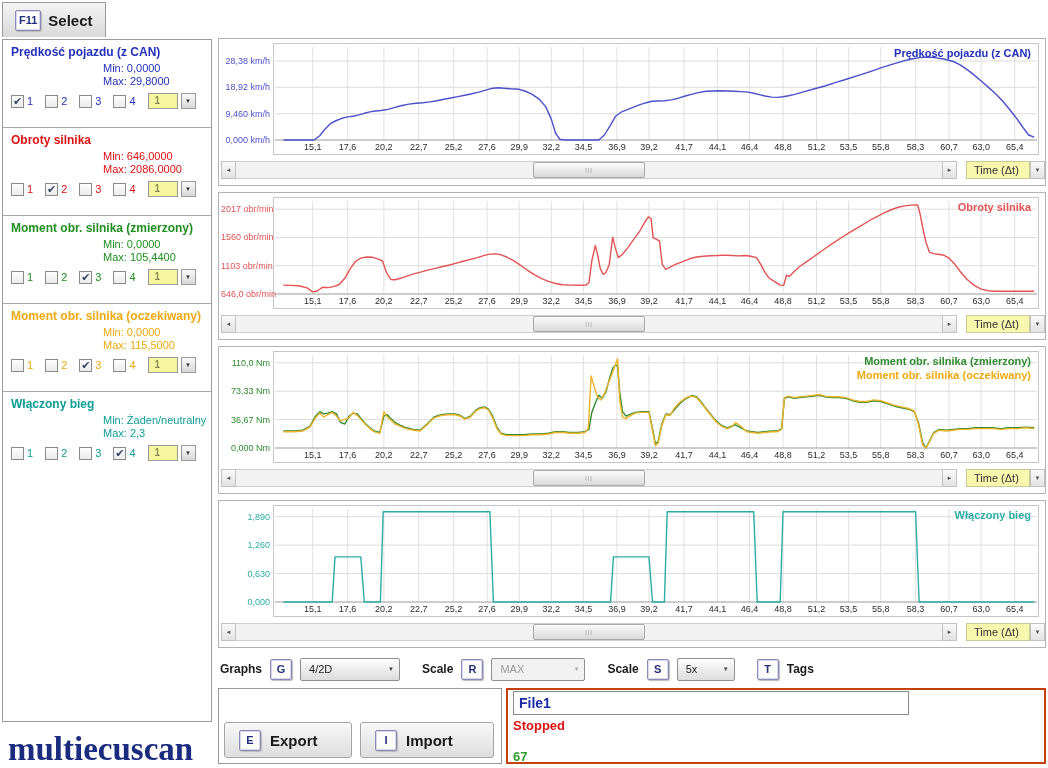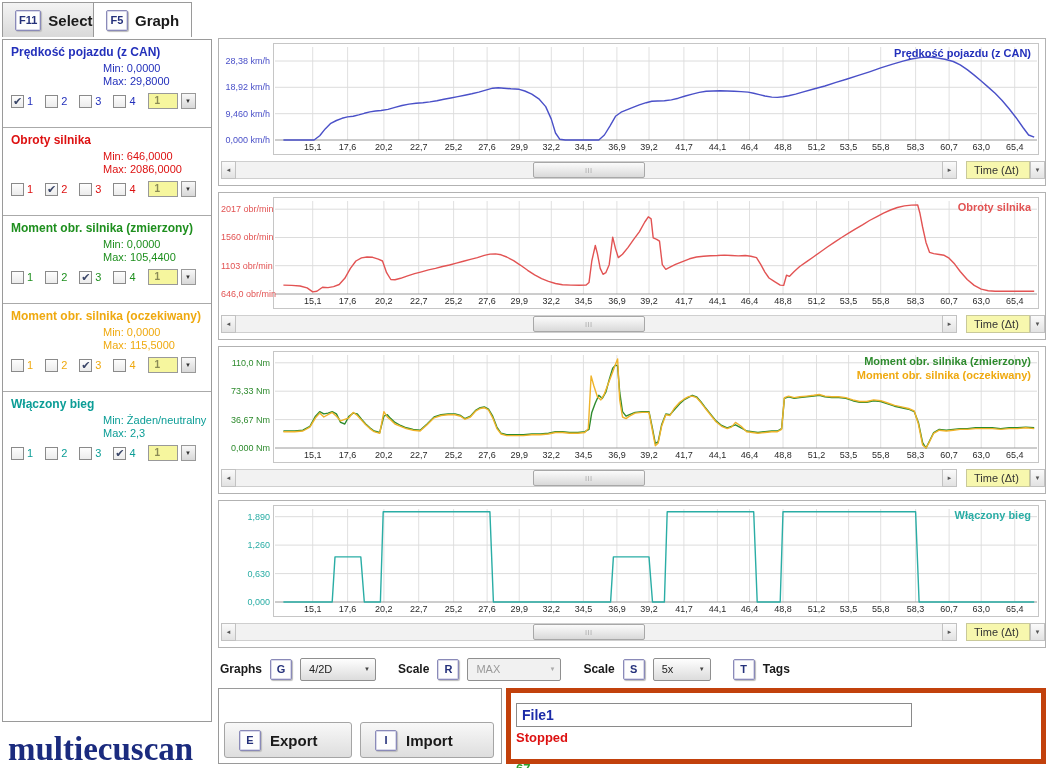--- a/index.html
+++ b/index.html
@@ -67,44 +67,40 @@
   .dd.disabled .arr { color:#aaa; }
 
   
   .filerow { display:flex; gap:4px; }
   .filepanel { position:relative; width:284px; height:76px; border:1px solid #9a9a9a; background:#fff; padding:5px 6px; }
   .filetop { display:flex; align-items:center; gap:12px; }
   .filedd { width:214px; height:24px; margin-left:32px; font-weight:bold; font-size:12px; }
   .bigbtn { position:absolute; bottom:5px; height:36px; background:linear-gradient(#f8f8f8,#dedede);
     border:1px solid #a5a5a5; border-radius:3px; display:flex; align-items:center; gap:9px; padding:0 14px;
     font-size:15px; font-weight:bold; color:#1a1a1a; cursor:pointer; }
-  .statuspanel { position:relative; width:540px; height:76px; border:5px solid #c2410c; background:#fff; padding:10px 5px; }
+  .statuspanel { position:relative; width:540px; height:76px; border:2px solid #c2410c; background:#fff; padding:1px 5px; }
   .fileinput { width:396px; height:24px; border:1px solid #8a8a8a; font-family:"Liberation Sans",sans-serif;
     font-size:14px; font-weight:bold; color:#1b2ba8; padding:0 5px; }
   .statusline { font-size:13px; font-weight:bold; margin-top:3px; }
   .startbtn { position:absolute; right:7px; bottom:6px; width:125px; height:35px;
     background:linear-gradient(#f2f2f2,#dcdcdc); border:1px solid #ababab; border-radius:2px;
     display:flex; align-items:center; gap:9px; padding:0 12px; font-size:15px; font-weight:bold; color:#8b8b8b; cursor:pointer; }
 
   .logo { position:absolute; left:8px; bottom:0px; font-family:"Liberation Serif", serif;
     font-weight:bold; font-size:33px; color:#1b2b7e; letter-spacing:0px; }
 </style>
 </head>
 <body>
 
 <div class="app">
 
   <div class="tabbar">
     <div class="tab inactive" style="left:2px;">
       <span class="keychip">F11</span>
       <span>Select</span>
-    </div>
-    <div class="tab active" style="left:93px;">
-      <span class="keychip">F5</span>
-      <span>Graph</span>
     </div>
   </div>
 
   <div class="sidebar" id="sidebar">
       <div class="panel">
         <div class="ptitle" style="color:#2330bb">Prędkość pojazdu (z CAN)</div>
         <div class="minmax" style="color:#2330bb">
           <div>Min: 0,0000</div>
           <div>Max: 29,8000</div>
         </div>
@@ -370,21 +366,21 @@
         </span>
         <span class="sbtn">►</span>
         <span class="timecombo">Time (Δt)</span>
         <span class="sbtn">▼</span>
       </div>
     </div>
 
     <div class="controls">
       <span class="clabel">Graphs</span>
       <span class="keychip">G</span>
-      <span class="dd" style="width:76px;">
+      <span class="dd" style="width:100px;">
         <span>4/2D</span>
         <span class="arr">▼</span>
       </span>
       <span style="width:6px;"></span>
       <span class="clabel">Scale</span>
       <span class="keychip">R</span>
       <span class="dd disabled" style="width:94px;">
         <span>MAX</span>
         <span class="arr">▼</span>
       </span>

